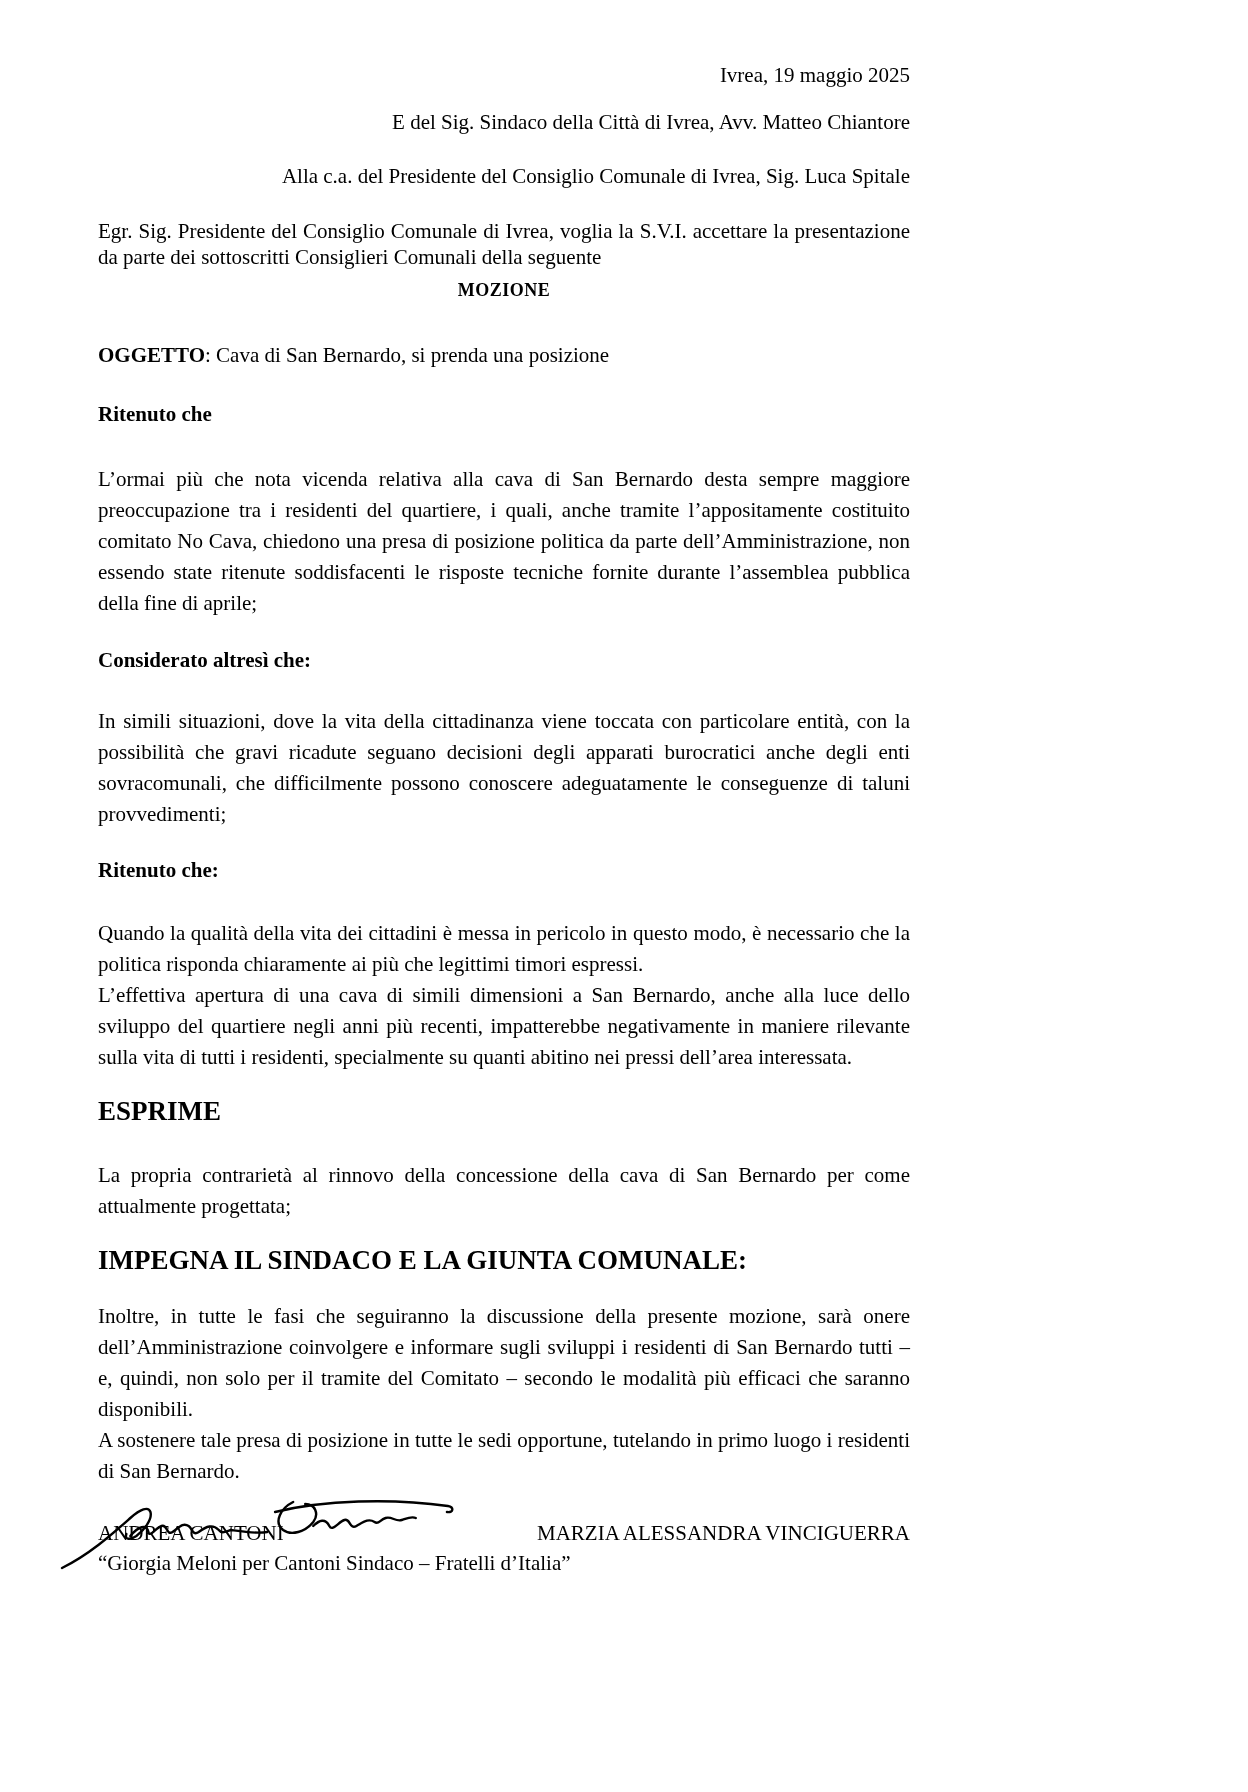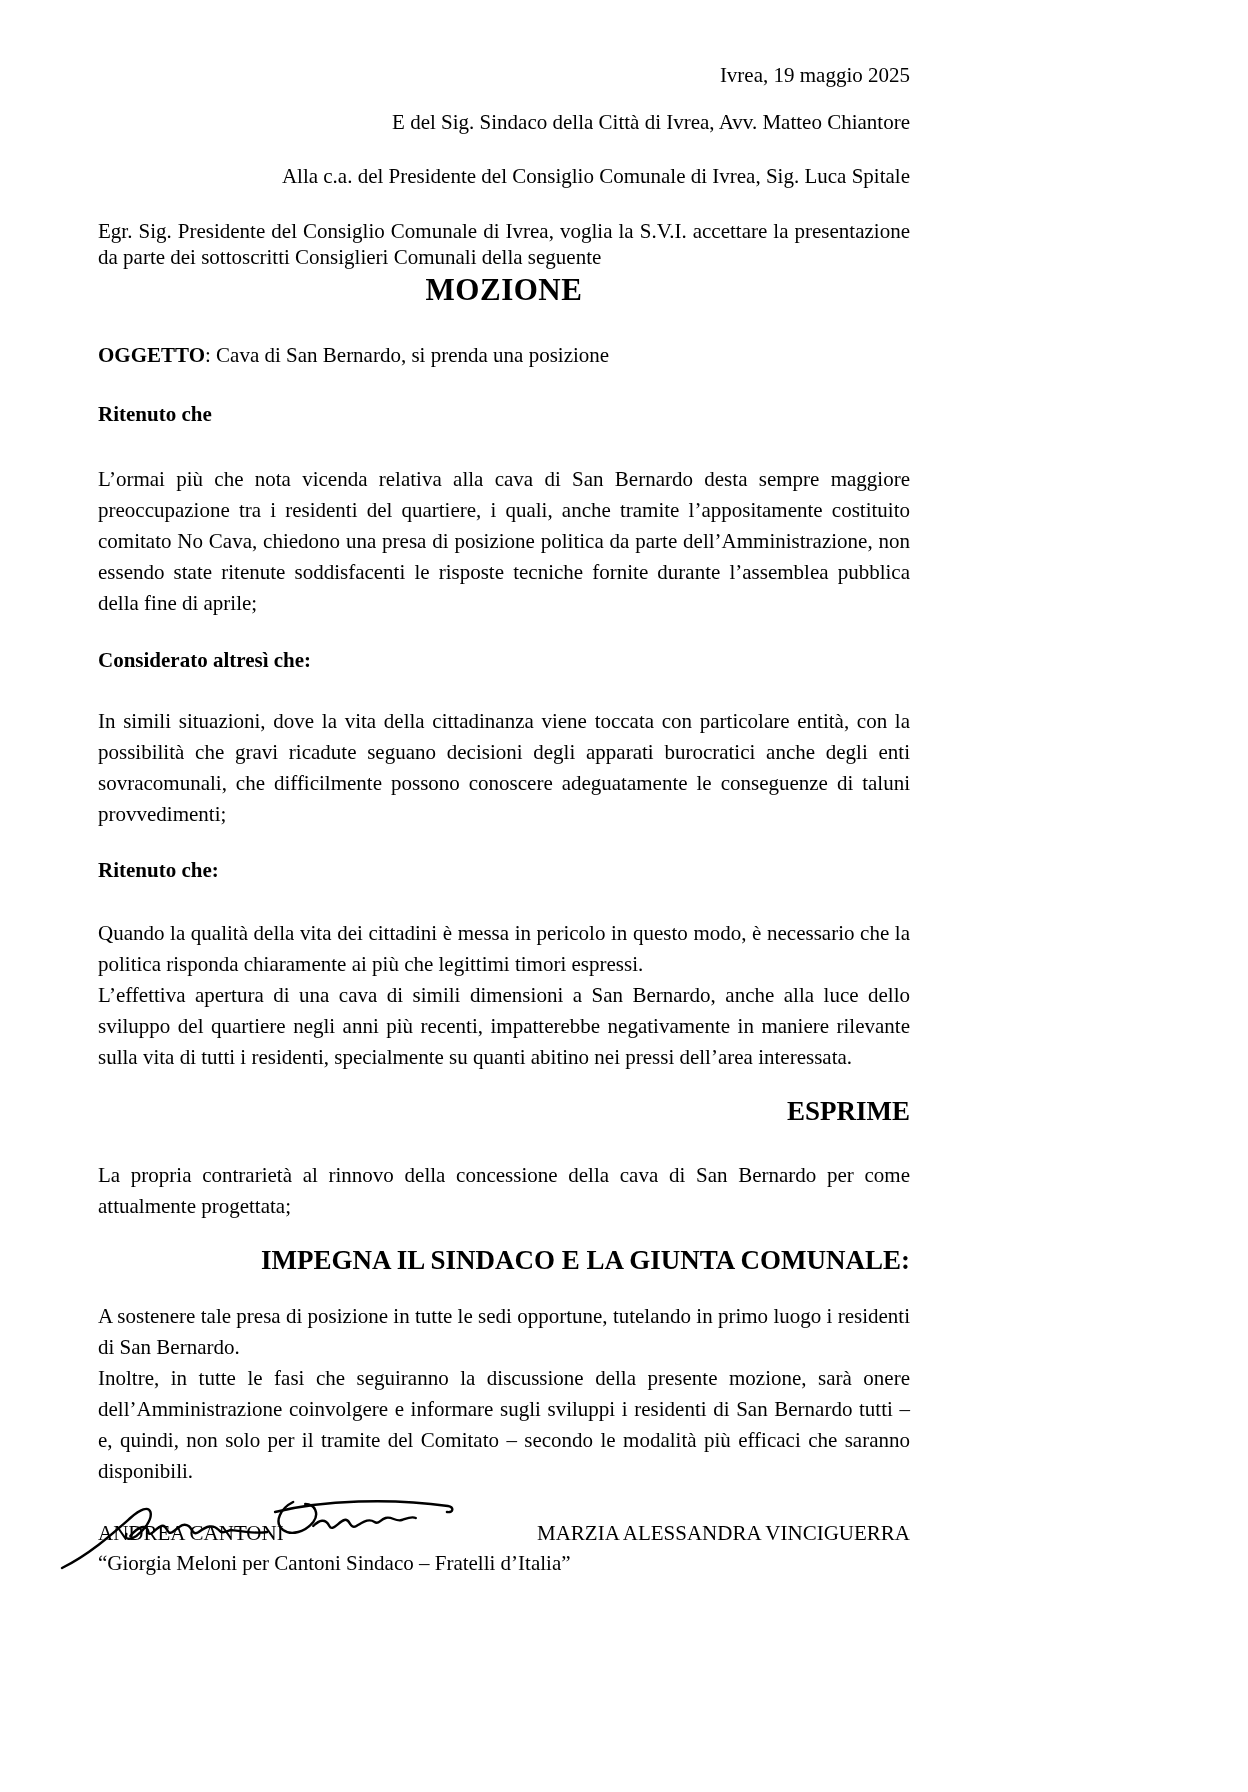--- a/index.html
+++ b/index.html
@@ -14,33 +14,33 @@
     color: #000000;
     font-family: "Liberation Serif", "DejaVu Serif", serif;
     font-size: 21px;
     line-height: 31px;
     overflow: hidden;
   }
   .right-line { text-align: right; margin: 0; }
   .addr1 { margin-top: 23px; }
   .addr2 { margin-top: 16px; }
   .salutation { margin: 26px 0 0; line-height: 26px; text-align: justify; }
-  .doc-title { margin: 3px 0 0; font-size: 31px; line-height: 34px; font-weight: bold; text-align: center; letter-spacing: 0.5px; }
+  .doc-title { margin: 3px 0 0; font-size: 18px; line-height: 34px; font-weight: bold; text-align: center; letter-spacing: 0.5px; }
   .subject { margin: 33px 0 0; }
   .subject b { font-weight: bold; }
   .sec-heading { margin: 0; font-size: 21px; line-height: 31px; font-weight: bold; }
   .premesso-h    { margin-top: 28px; }
   .considerato-h { margin-top: 26px; }
   .ritenuto-h    { margin-top: 25px; }
   .para { margin: 0; text-align: justify; }
   .para1 { margin-top: 34px; }
   .para2 { margin-top: 30px; }
   .group1 { margin-top: 32px; }
   .group2 { margin-top: 24px; }
-  .h-center { margin: 21px 0 0; font-size: 27px; line-height: 34px; font-weight: bold; text-align: right; }
+  .h-center { margin: 21px 0 0; font-size: 27px; line-height: 34px; font-weight: bold; text-align: left; }
   .esprime-body { margin-top: 32px; }
   .closing { margin-top: 25px; }
   .sig-row { margin-top: 31px; display: flex; justify-content: space-between; align-items: flex-start; }
   .sig-row span { white-space: nowrap; }
   .quote-line { margin: 0; line-height: 29px; }
   .signature-svg { position: absolute; left: 60px; top: 1490px; width: 402px; height: 80px; pointer-events: none; }
   .signature-svg path { fill: none; stroke: #000000; stroke-width: 2.4; stroke-linecap: round; stroke-linejoin: round; }
 </style>
 </head>
 <body>
@@ -68,22 +68,22 @@
   <div class="group1">
     <p class="para">Quando la qualità della vita dei cittadini è messa in pericolo in questo modo, è necessario che la politica risponda chiaramente ai più che legittimi timori espressi.</p>
     <p class="para">L’effettiva apertura di una cava di simili dimensioni a San Bernardo, anche alla luce dello sviluppo del quartiere negli anni più recenti, impatterebbe negativamente in maniere rilevante sulla vita di tutti i residenti, specialmente su quanti abitino nei pressi dell’area interessata.</p>
   </div>
 
   <h2 class="h-center">ESPRIME</h2>
   <p class="para esprime-body">La propria contrarietà al rinnovo della concessione della cava di San Bernardo per come attualmente progettata;</p>
 
   <h2 class="h-center">IMPEGNA IL SINDACO E LA GIUNTA COMUNALE:</h2>
   <div class="group2">
+    <p class="para">Inoltre, in tutte le fasi che seguiranno la discussione della presente mozione, sarà onere dell’Amministrazione coinvolgere e informare sugli sviluppi i residenti di San Bernardo tutti – e, quindi, non solo per il tramite del Comitato – secondo le modalità più efficaci che saranno disponibili.</p>
     <p class="para">A sostenere tale presa di posizione in tutte le sedi opportune, tutelando in primo luogo i residenti di San Bernardo.</p>
-    <p class="para">Inoltre, in tutte le fasi che seguiranno la discussione della presente mozione, sarà onere dell’Amministrazione coinvolgere e informare sugli sviluppi i residenti di San Bernardo tutti – e, quindi, non solo per il tramite del Comitato – secondo le modalità più efficaci che saranno disponibili.</p>
   </div>
 
 
   <div class="sig-row">
     <span>ANDREA CANTONI</span>
     <span>MARZIA ALESSANDRA VINCIGUERRA</span>
   </div>
   <p class="quote-line">“Giorgia Meloni per Cantoni Sindaco – Fratelli d’Italia”</p>
 
   <svg class="signature-svg" viewBox="0 0 400 80" preserveAspectRatio="none" aria-hidden="true">

